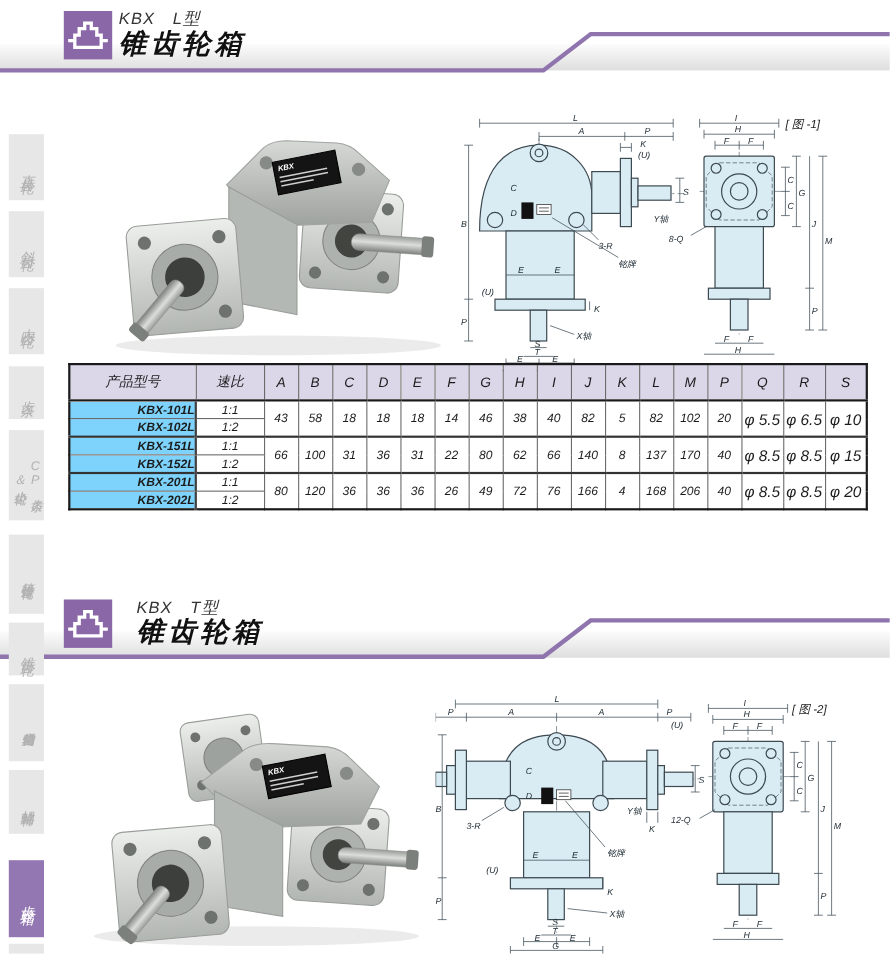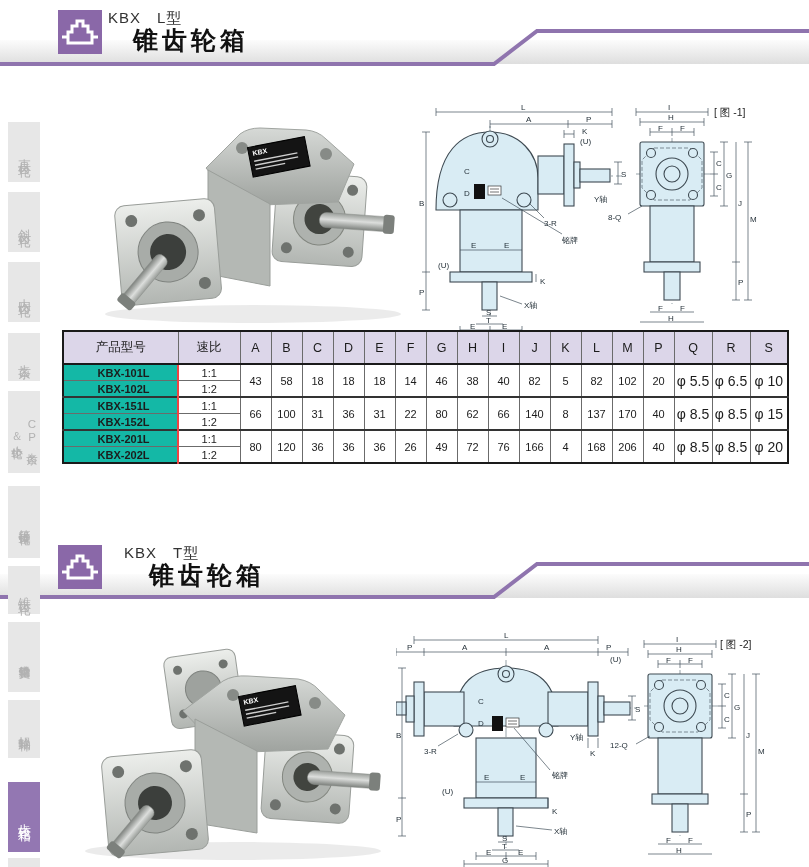--- a/index.html
+++ b/index.html
@@ -1,46 +1,46 @@
 <!DOCTYPE html>
 <html><head>
 <meta charset="utf-8">
 <style>
   html,body{margin:0;padding:0;background:#fff;}
   .page{position:relative;width:809px;height:867px;background:#fff;overflow:hidden;
-        font-family:"Liberation Sans",sans-serif;color:#222;}
+        font-family:"Liberation Sans",sans-serif;color:#222;font-style:italic;}
   
   .band{position:absolute;left:0;width:809px;height:24px;
         background:linear-gradient(#fcfcfc,#dedede);z-index:1;}
   .accent-svg{position:absolute;left:0;top:0;z-index:2;pointer-events:none;}
   
   .sec-icon{position:absolute;width:44px;height:44px;background:#8a68a8;z-index:3;}
   .sec-title{position:absolute;z-index:3;}
   .sec-title .series{font-size:15px;color:#333;letter-spacing:1px;line-height:17px;}
-  .sec-title .big{font-size:25px;font-weight:bold;color:#111;letter-spacing:4px;line-height:28px;margin-left:25px;}
+  .sec-title .big{font-size:25px;font-weight:bold;color:#111;letter-spacing:4px;line-height:28px;}
   
   .side-item{position:absolute;left:8px;width:32px;background:#e7e7e7;color:#b2b2b2;
              display:flex;align-items:center;justify-content:center;
              writing-mode:vertical-rl;text-orientation:upright;
              font-size:13px;letter-spacing:3px;z-index:3;}
   .side-item.active{background:#9377b2;color:#fff;}
   .side-item.twocol{writing-mode:horizontal-tb;flex-direction:row;gap:0;}
   .side-item.twocol span{writing-mode:vertical-rl;text-orientation:upright;
              font-size:11.5px;letter-spacing:1px;}
   
   .spec-table{position:absolute;left:62px;top:330px;z-index:3;
               border-collapse:collapse;table-layout:fixed;width:726px;}
   .spec-table th,.spec-table td{border:1px solid #6b6b6b;text-align:center;padding:0;
               font-size:11px;color:#1c1c1c;overflow:hidden;white-space:nowrap;}
   .spec-table{border:2px solid #1a1a1a;}
   .spec-table thead th{background:#dcd6e9;height:31px;font-weight:normal;font-size:12.5px;
               border-bottom:2px solid #1a1a1a;}
   .spec-table tbody td{height:15px;}
-  .spec-table td.model{background:#14b8a6;text-align:center;padding-left:6px;
-              font-weight:bold;border-right:2px solid #ef4444;}
+  .spec-table td.model{background:#7dd3fc;text-align:right;padding-left:6px;
+              font-weight:bold;border-right:2px solid #404040;}
   .spec-table tr.gsep td{border-top:2px solid #333;}
   .spec-table td.phi{font-size:14px;}
   
   .fig{position:absolute;z-index:3;}
   .part{fill:#d9ecf4;stroke:#3e4a52;stroke-width:1.1;}
   .dim{stroke:#44525c;stroke-width:0.7;fill:none;}
   .cl{stroke:#6b7b85;stroke-width:0.7;fill:none;stroke-dasharray:9 3 2 3;}
   .hid{stroke:#55616b;stroke-width:0.7;fill:none;stroke-dasharray:4 2;}
   .fig text{font-family:"Liberation Sans",sans-serif;font-size:8px;fill:#26323a;}
   .fig text.cap{font-size:10.5px;fill:#222;}

